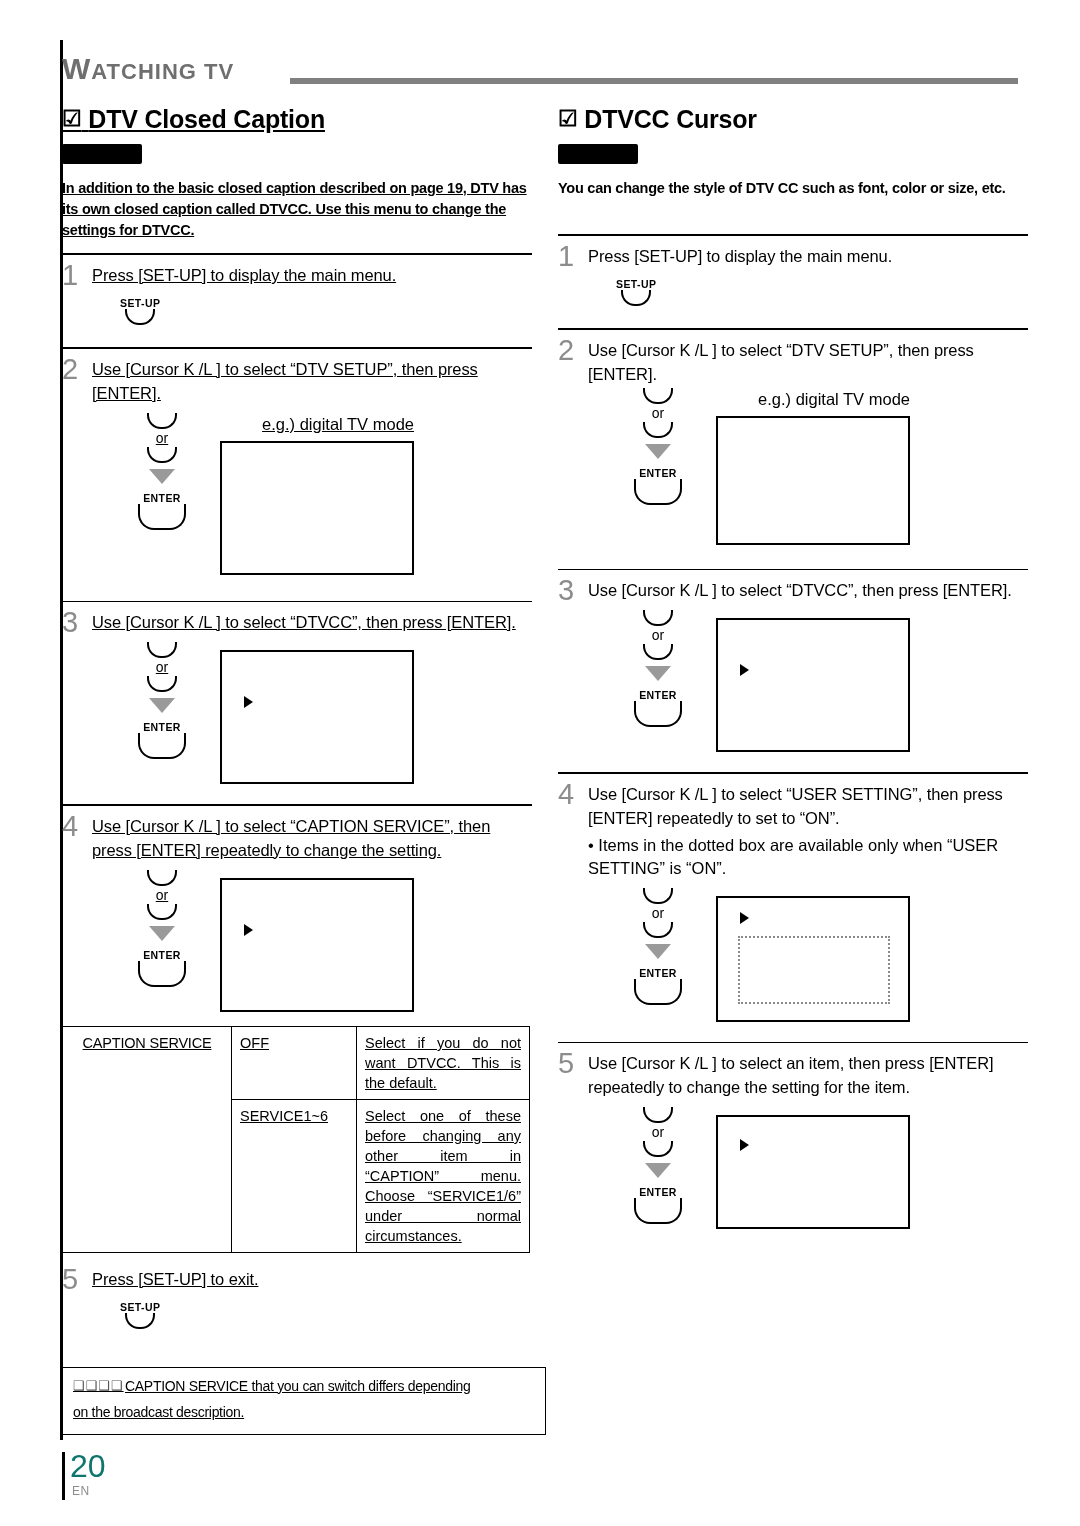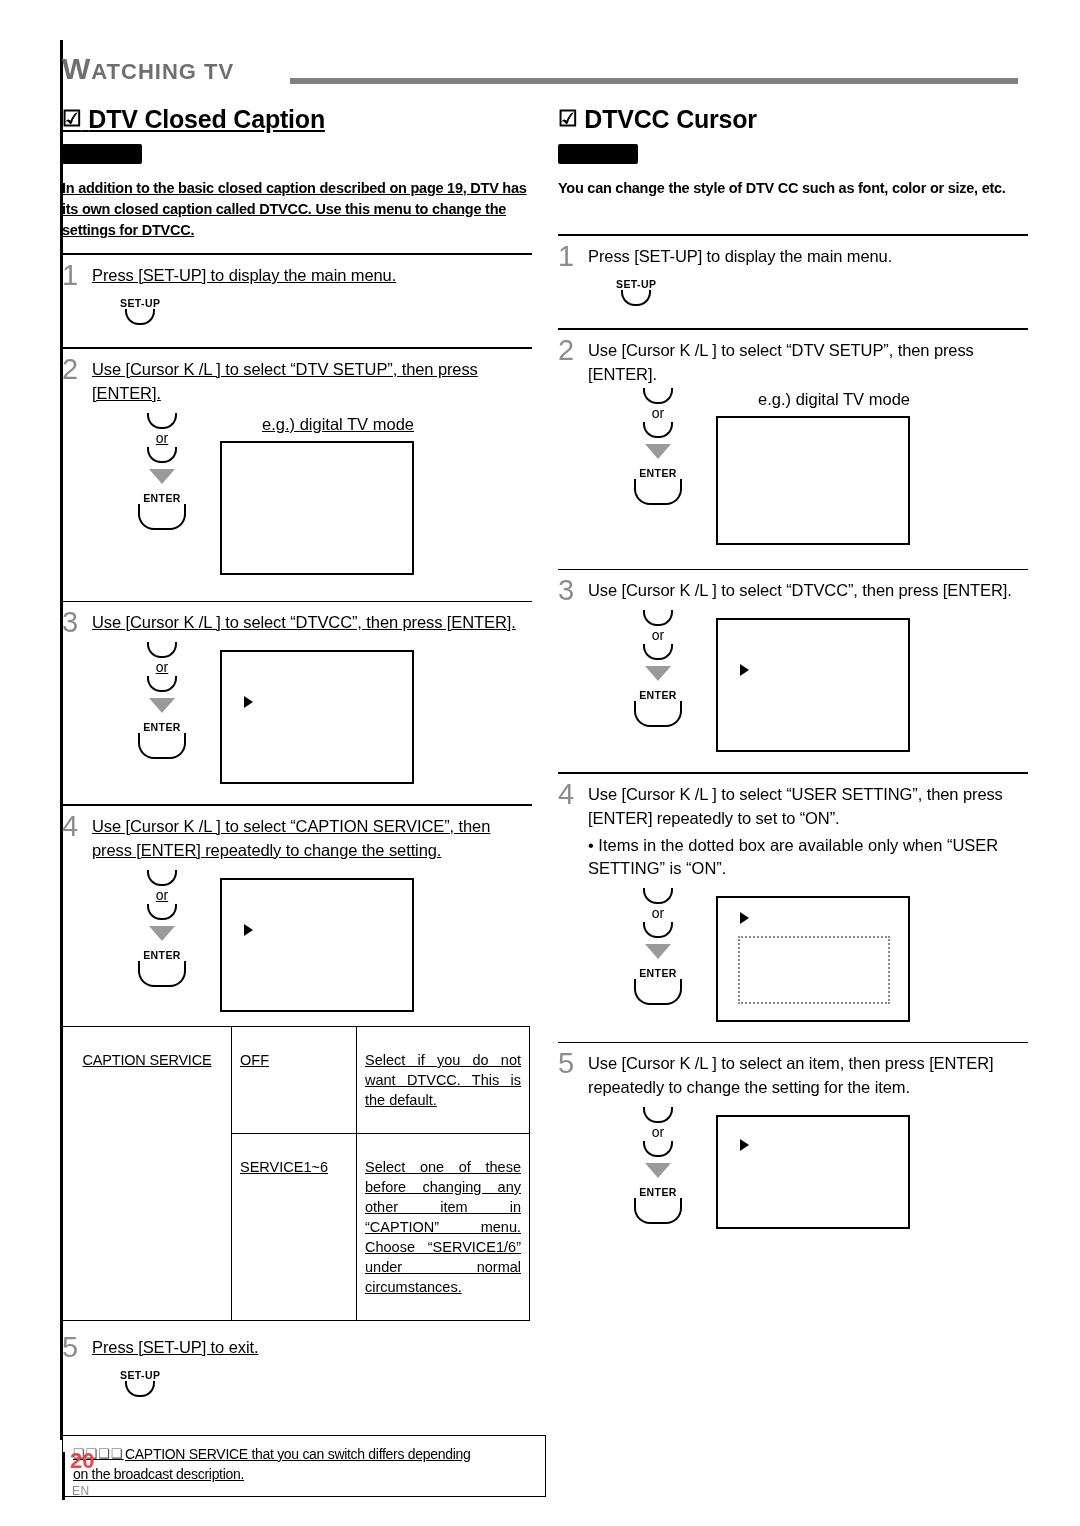--- a/index.html
+++ b/index.html
@@ -199,21 +199,21 @@
 
   
   table.param {
     border-collapse: collapse;
     width: 468px;
     margin-top: 14px;
     table-layout: fixed;
   }
   table.param td {
     border: 1.6px solid #000;
-    padding: 23px 8px;
+    padding: 6px 8px;
     font-size: 14.5px;
     line-height: 20px;
     vertical-align: top;
   }
   td.c1 { width: 152px; vertical-align: middle; text-align: center; letter-spacing: -0.2px;}
   td.c2 { width: 108px; vertical-align: middle; text-align: left; }
   td.c3 { text-align: justify; }
 
   
   .notebox {
@@ -225,42 +225,42 @@
   }
   .note-mark {
     font-size: 13px;
     letter-spacing: 1px;
     color: #555;
     line-height: 16px;
   }
   .note-text {
     font-size: 14px;
     line-height: 20px;
-    margin-top: 0;
+    margin-top: 6px;
     margin-left: 52px;
     letter-spacing: -0.3px;
   }
   .note-text.second { margin-left: 0; }
 
   
   .footer-rule {
     position: absolute;
     left: 62px;
     top: 1452px;
     width: 3px;
     height: 48px;
     background: #000;
   }
   .page-num {
     position: absolute;
     left: 70px;
     top: 1448px;
-    font-size: 22px;
-    color: #ef4444;
-    font-weight: bold;
+    font-size: 32px;
+    color: #0f766e;
+    font-weight: normal;
   }
   .page-en {
     position: absolute;
     left: 72px;
     top: 1484px;
     font-size: 12px;
     color: #8c8c8c;
     letter-spacing: 0.5px;
   }
 </style>

